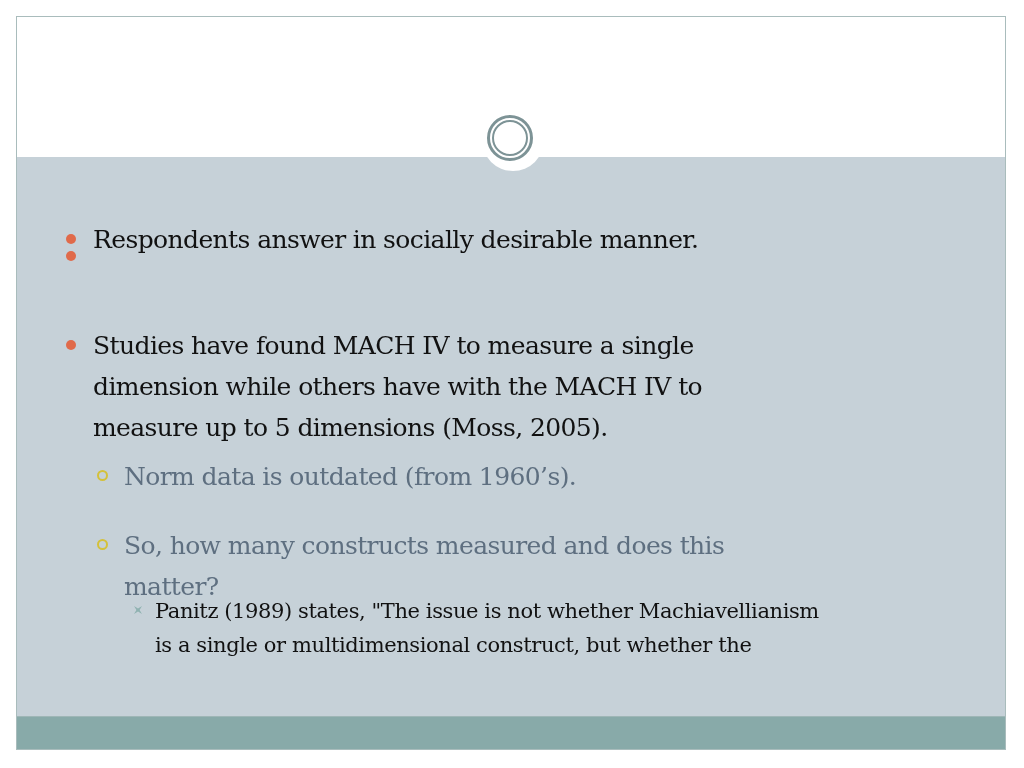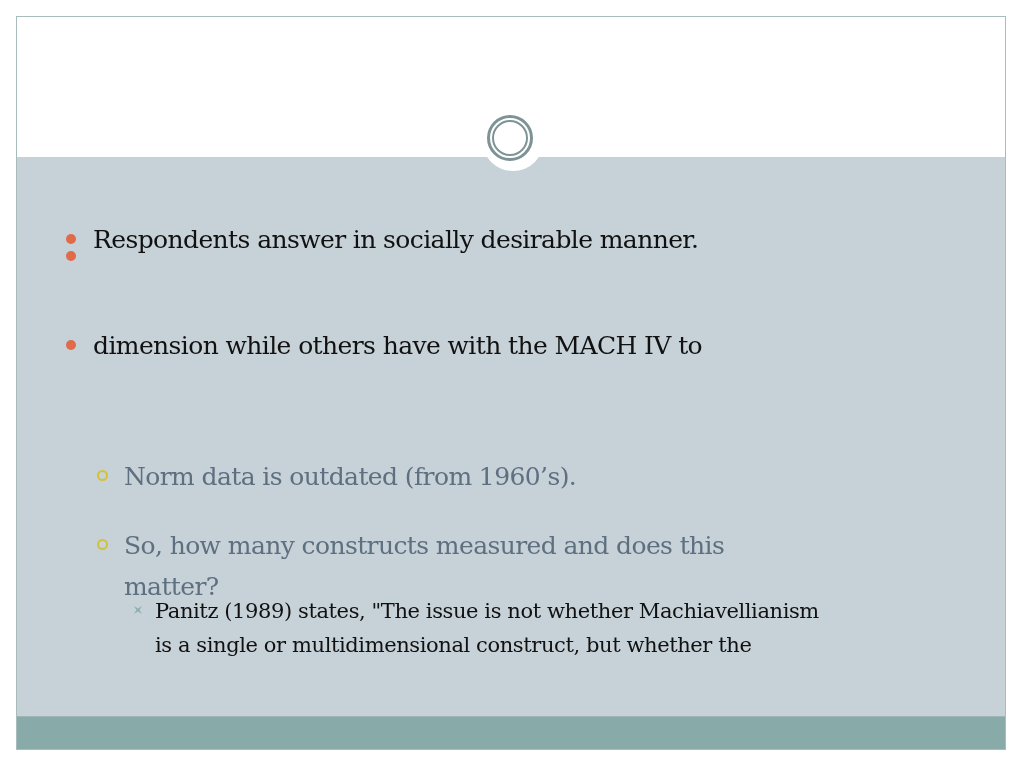--- a/index.html
+++ b/index.html
@@ -71,21 +71,23 @@
         <span class="bullet"></span>
         <div>Respondents answer in socially desirable manner.</div>
       </div>
 
       <div class="item l1" style="top:79px;">
         <span class="bullet"></span>
       </div>
 
       <div class="item l1" style="top:168px;">
         <span class="bullet"></span>
+        <div>Studies have found MACH IV to measure a single</div>
         <div>dimension while others have with the MACH IV to</div>
+        <div>measure up to 5 dimensions (Moss, 2005).</div>
       </div>
 
       <div class="item l2" style="top:299px;">
         <span class="bullet"></span>
         <div>Norm data is outdated (from 1960’s).</div>
       </div>
 
       <div class="item l2" style="top:368px;">
         <span class="bullet"></span>
         <div>So, how many constructs measured and does this</div>

